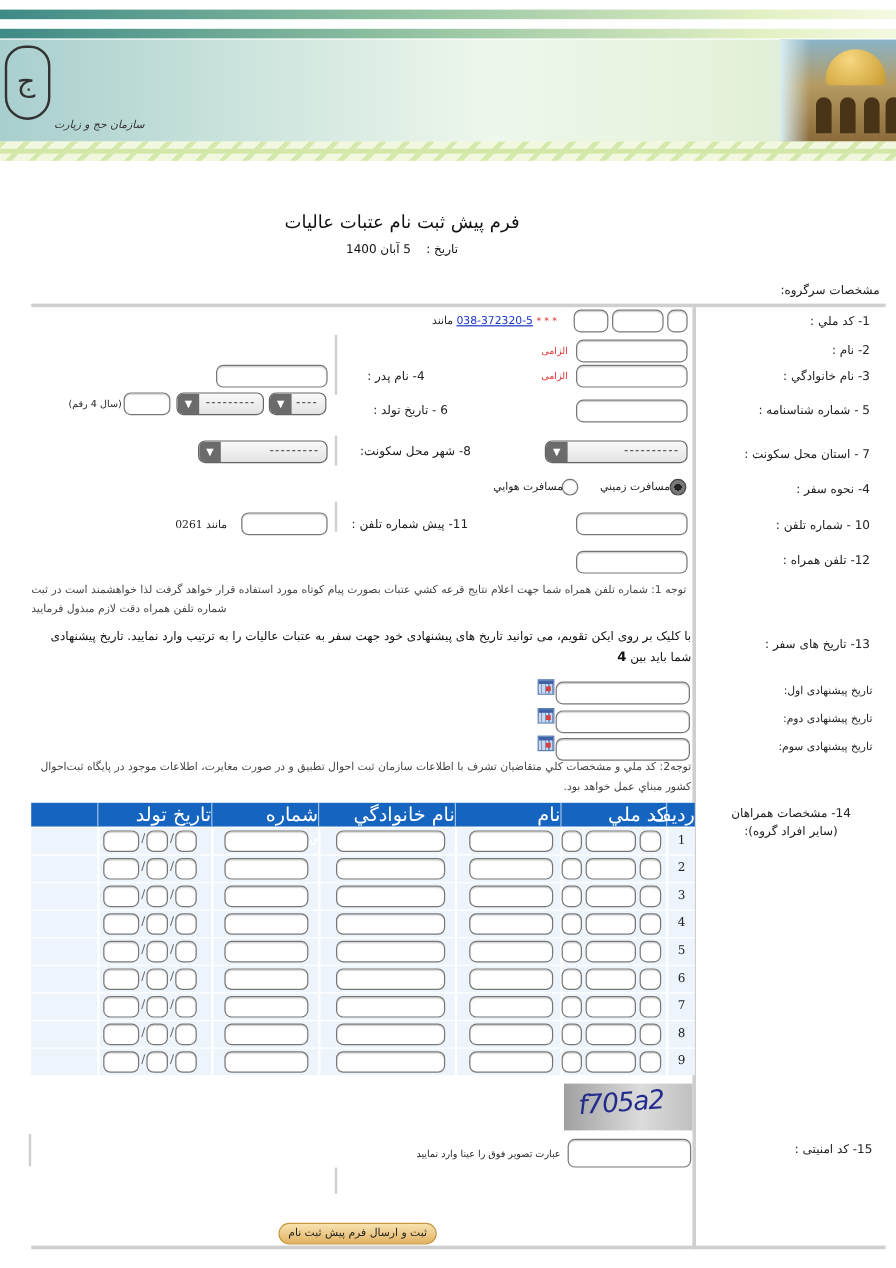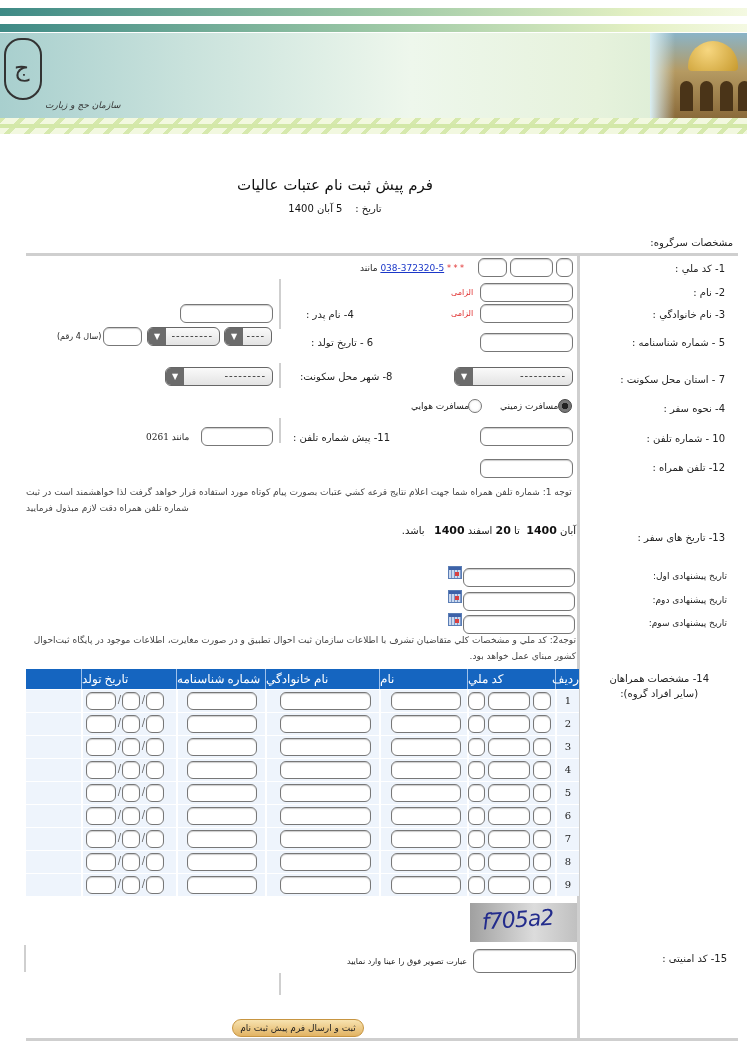--- a/index.html
+++ b/index.html
@@ -44,21 +44,21 @@
   .note { position: absolute; font-size: 9px; color: #444; line-height: 16px; }
   .note-bold { position: absolute; font-size: 10px; color: #111; line-height: 17px; }
   .note-bold b { font-size: 11px; }
   .cal { position: absolute; width: 14px; height: 13px; border: 1px solid #5a7db5; background: repeating-linear-gradient(90deg, #cbd9ef 0 2px, #7c98c8 2px 3px); }
   .cal::before { content: ""; position: absolute; left: 0; top: 0; width: 100%; height: 3px; background: #3d62a8; }
   .cal::after { content: ""; position: absolute; right: 2px; bottom: 2px; width: 4px; height: 4px; background: #d84040; }
 
   
   .tbl { position: absolute; left: 26px; top: 669px; width: 553px; }
   .tbl-head { display: flex; flex-direction: row; height: 20px; background: #1565c0; }
-  .th { color: #fff; font-size: 12px; text-align: left; line-height: 20px; border-left: 1px solid #9fc1ea; font-family: Liberation Serif, serif; }
+  .th { color: #fff; font-size: 16px; text-align: right; line-height: 20px; border-left: 1px solid #9fc1ea; }
   .tr { display: flex; flex-direction: row; height: 23px; background: #eef4fc; border-top: 1px solid #fff; }
   .td { position: relative; border-left: 2px solid #fff; }
   .td .inp { top: 2px; height: 18px; }
   .rownum { font-family: "DejaVu Serif", serif; font-size: 10px; text-align: center; line-height: 22px; color: #222; }
   .slash { position: absolute; top: 4px; font-size: 10px; color: #666; }
   .c-radif { width: 24px; }
   .c-code { width: 88px; }
   .c-name { width: 88px; }
   .c-family { width: 114px; }
   .c-sh { width: 89px; }
@@ -171,21 +171,21 @@
 <div class="lbl" style="right:22px; top:462px;">12- تلفن همراه :</div>
 <div class="inp" style="left:480px; top:459px; width:93px;"></div>
 
 <div class="note" style="right:171px; left:26px; top:484px; text-align:left;">
   <div>توجه 1: شماره تلفن همراه شما جهت اعلام نتايج قرعه كشي عتبات بصورت پيام كوتاه  مورد استفاده قرار خواهد گرفت لذا خواهشمند است در ثبت</div>
   <div>شماره تلفن همراه دقت لازم مبذول فرمایید</div>
 </div>
 
 <div class="lbl" style="right:22px; top:532px;">13- تاریخ های سفر :</div>
 <div class="note-bold" style="right:171px; left:26px; top:522px; text-align:right;">
-  <div><span>آبان</span> <b>1400</b>&nbsp; <span>تا</span> <b>20</b> <span>اسفند</span> <b>1400</b>&nbsp;&nbsp; <span>باشد.</span></div>
+  <div><span>با کلیک بر روی ایکن تقویم، می توانید تاریخ های پیشنهادی خود جهت سفر به عتبات عالیات را به ترتیب وارد نمایید. تاریخ پیشنهادی شما باید بین</span> <b>4</b></div>
 </div>
 
 <div class="lbl" style="right:20px; top:571px; font-size:9px;">تاریخ  پیشنهادی اول:</div>
 <div class="inp" style="left:463px; top:568px; width:112px;"></div>
 <div class="cal" style="left:448px; top:566px;"></div>
 
 <div class="lbl" style="right:20px; top:595px; font-size:9px;">تاریخ  پیشنهادی دوم:</div>
 <div class="inp" style="left:463px; top:592px; width:112px;"></div>
 <div class="cal" style="left:448px; top:590px;"></div>
 

